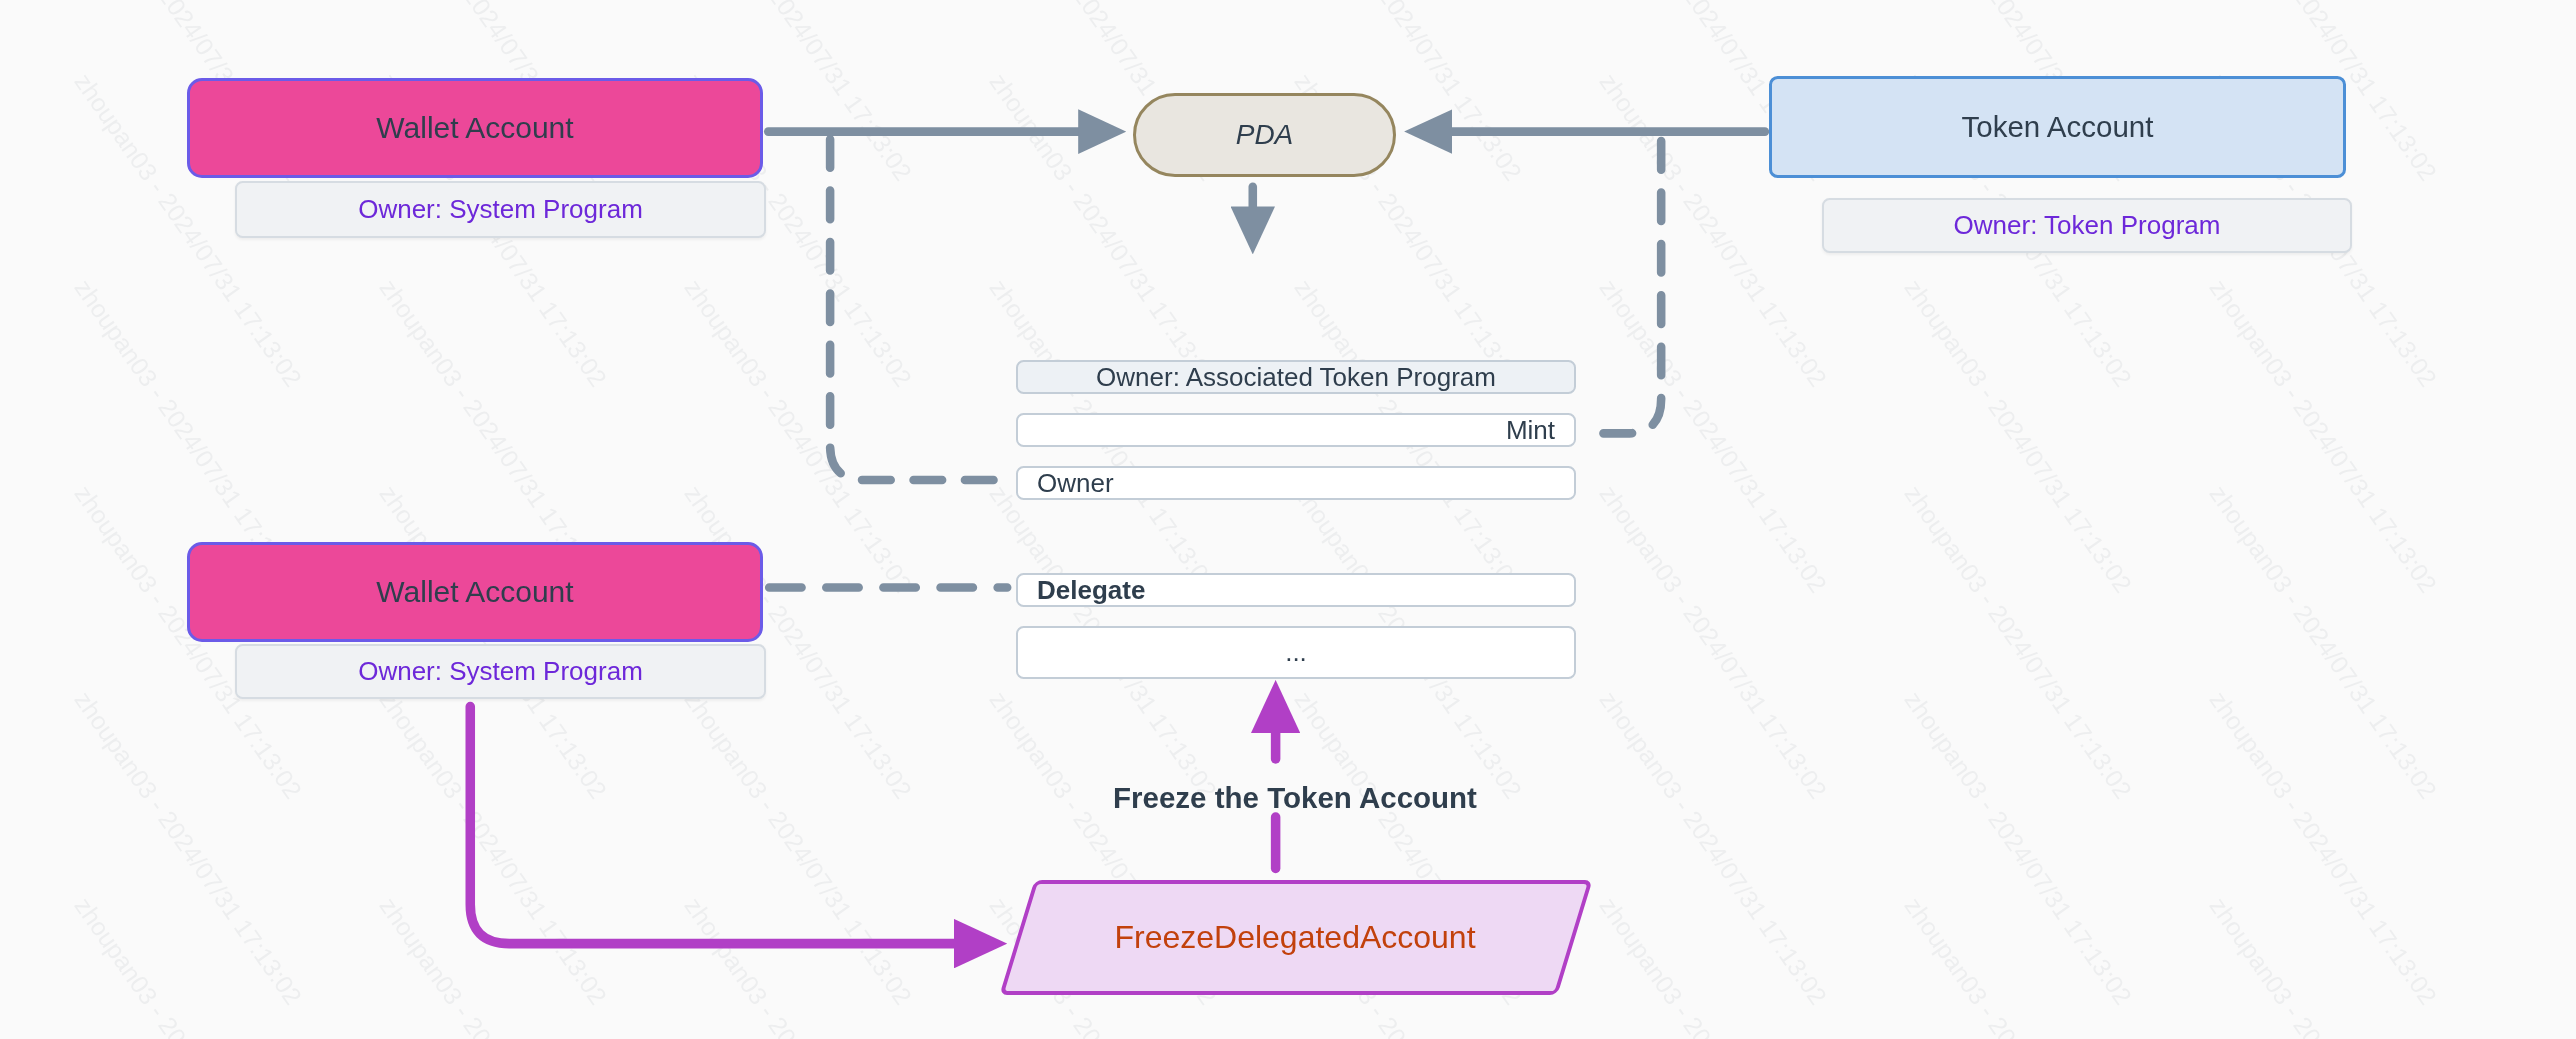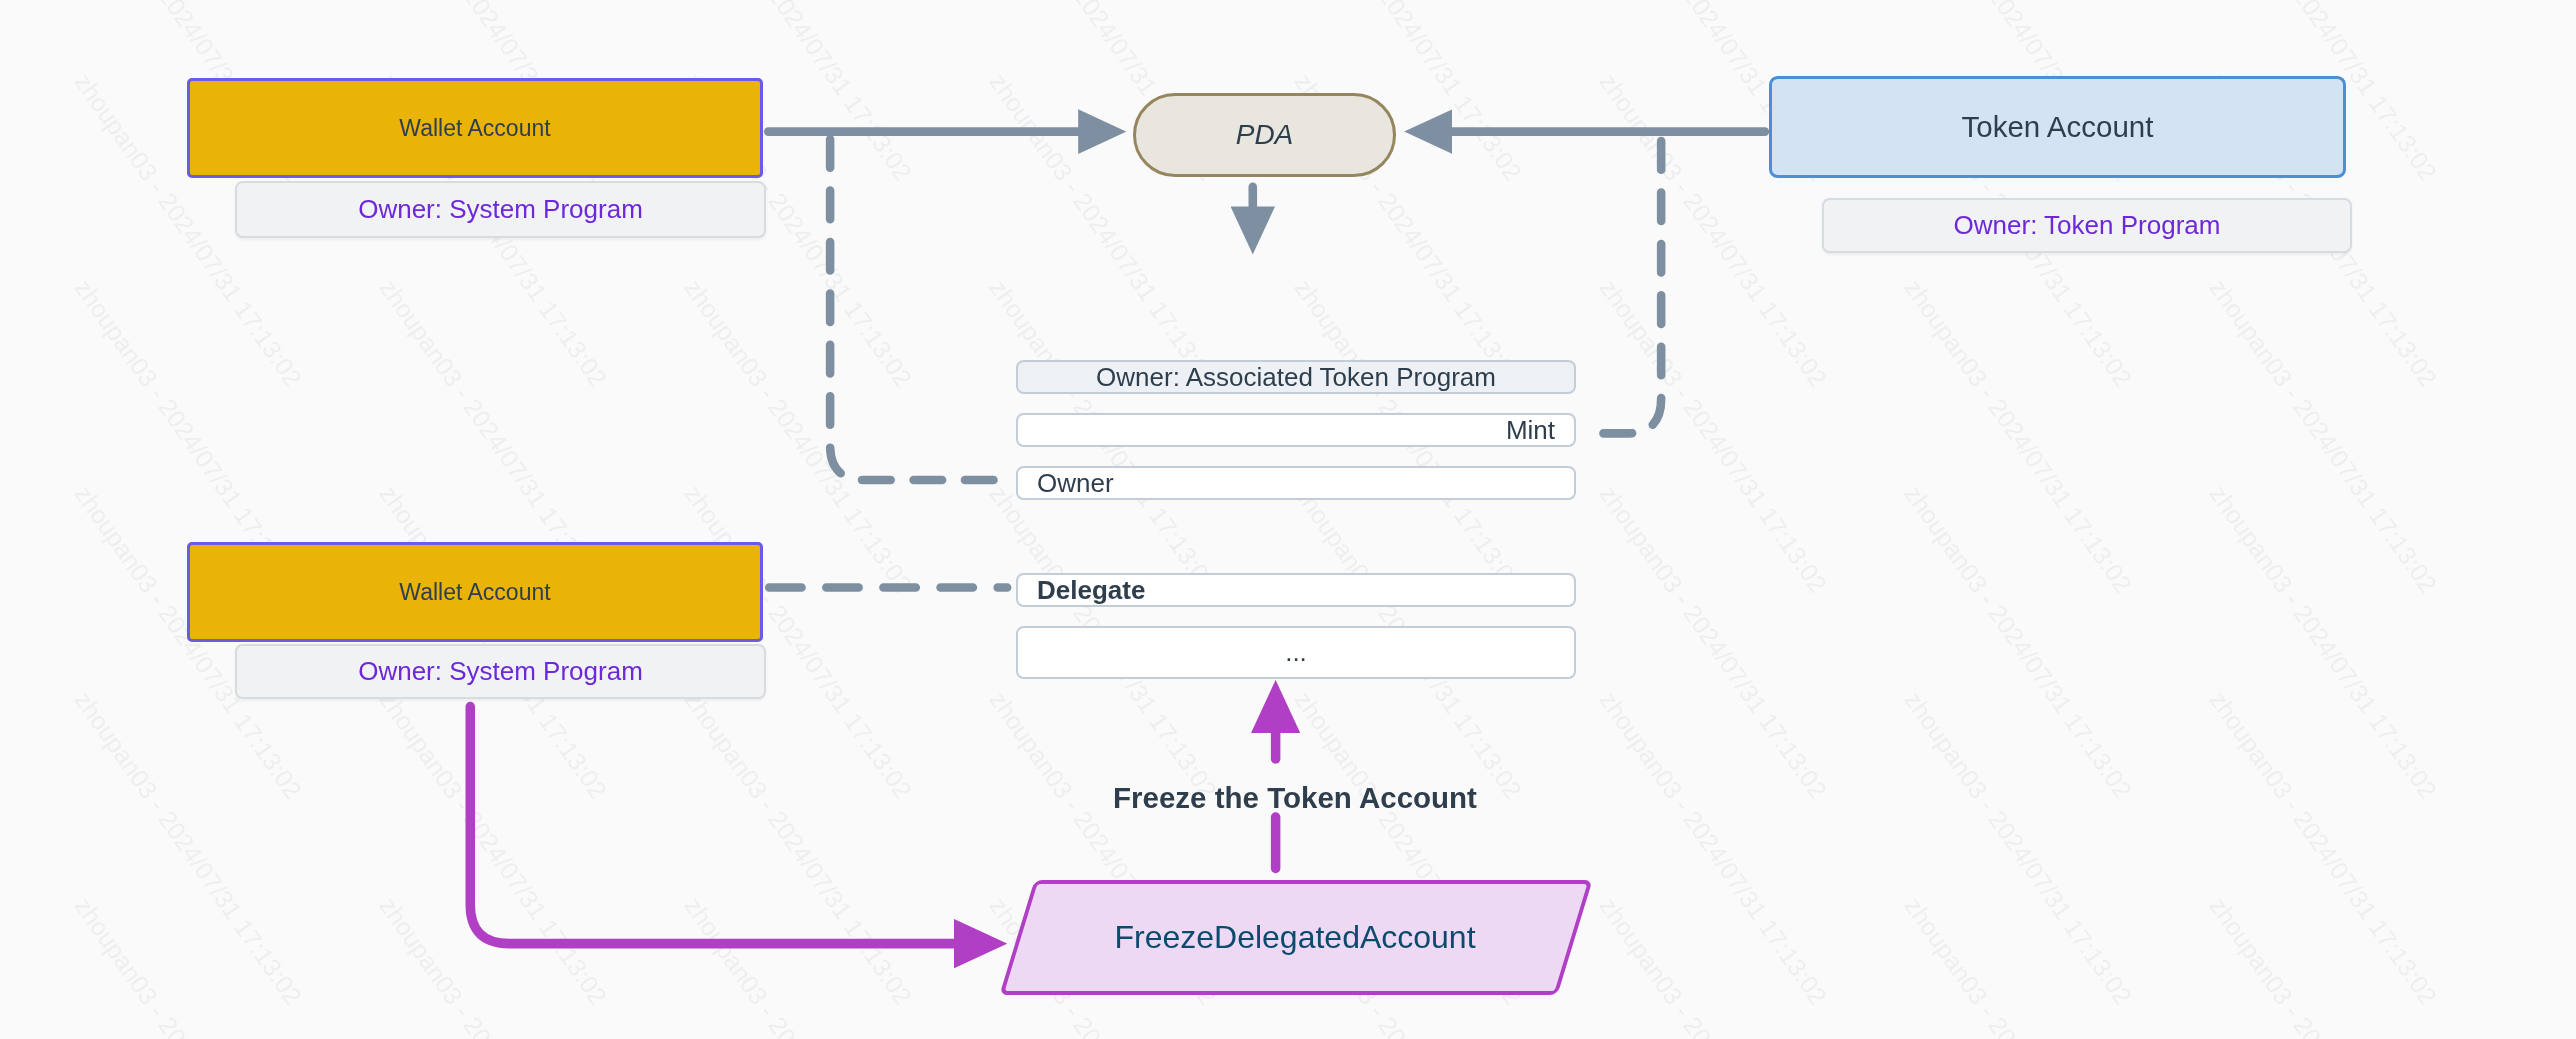--- a/index.html
+++ b/index.html
@@ -23,22 +23,22 @@
     display:block;width:305px;height:206px;
     transform:rotate(55deg);
     color:rgba(125,135,148,0.10);
     font-size:25px;white-space:nowrap;
   }
 
   .node{position:absolute;box-sizing:border-box;display:flex;align-items:center;justify-content:center;z-index:2;}
 
   
   .wallet{
-    background:#eab308;border:3.8px solid #6b5be8;border-radius:5px;
-    font-size:23px;font-weight:500;
+    background:#ec4899;border:3.8px solid #6b5be8;border-radius:15px;
+    font-size:30px;font-weight:500;
   }
   
   .mint{
     background:#d4e3f4;border:3.8px solid #4c8fd6;border-radius:8.6px;
     font-size:29.5px;font-weight:500;
   }
   
   .owner-badge{
     background:#f0f2f4;border:2.9px solid #d6dce2;border-radius:7.6px;
     font-size:26px;font-weight:500;color:#6d28d9;
@@ -76,21 +76,21 @@
 
   
   .para-wrap{position:absolute;left:1017px;top:880px;width:558px;height:115px;z-index:2;
     transform:skewX(-17deg);
     background:#eed9f4;border:4.8px solid #b13fc6;border-radius:7.6px;
     box-sizing:border-box;
   }
   .para-text{
     position:absolute;left:1000px;top:880px;width:590px;height:115px;
     display:flex;align-items:center;justify-content:center;
-    font-size:32px;font-weight:500;color:#0c4a6e;z-index:3;
+    font-size:32px;font-weight:500;color:#c2410c;z-index:3;
   }
 
   svg#connectors{position:absolute;inset:0;z-index:1;}
 </style>
 </head>
 <body>
 
 <div id="stage">
 
   <div id="watermark">

